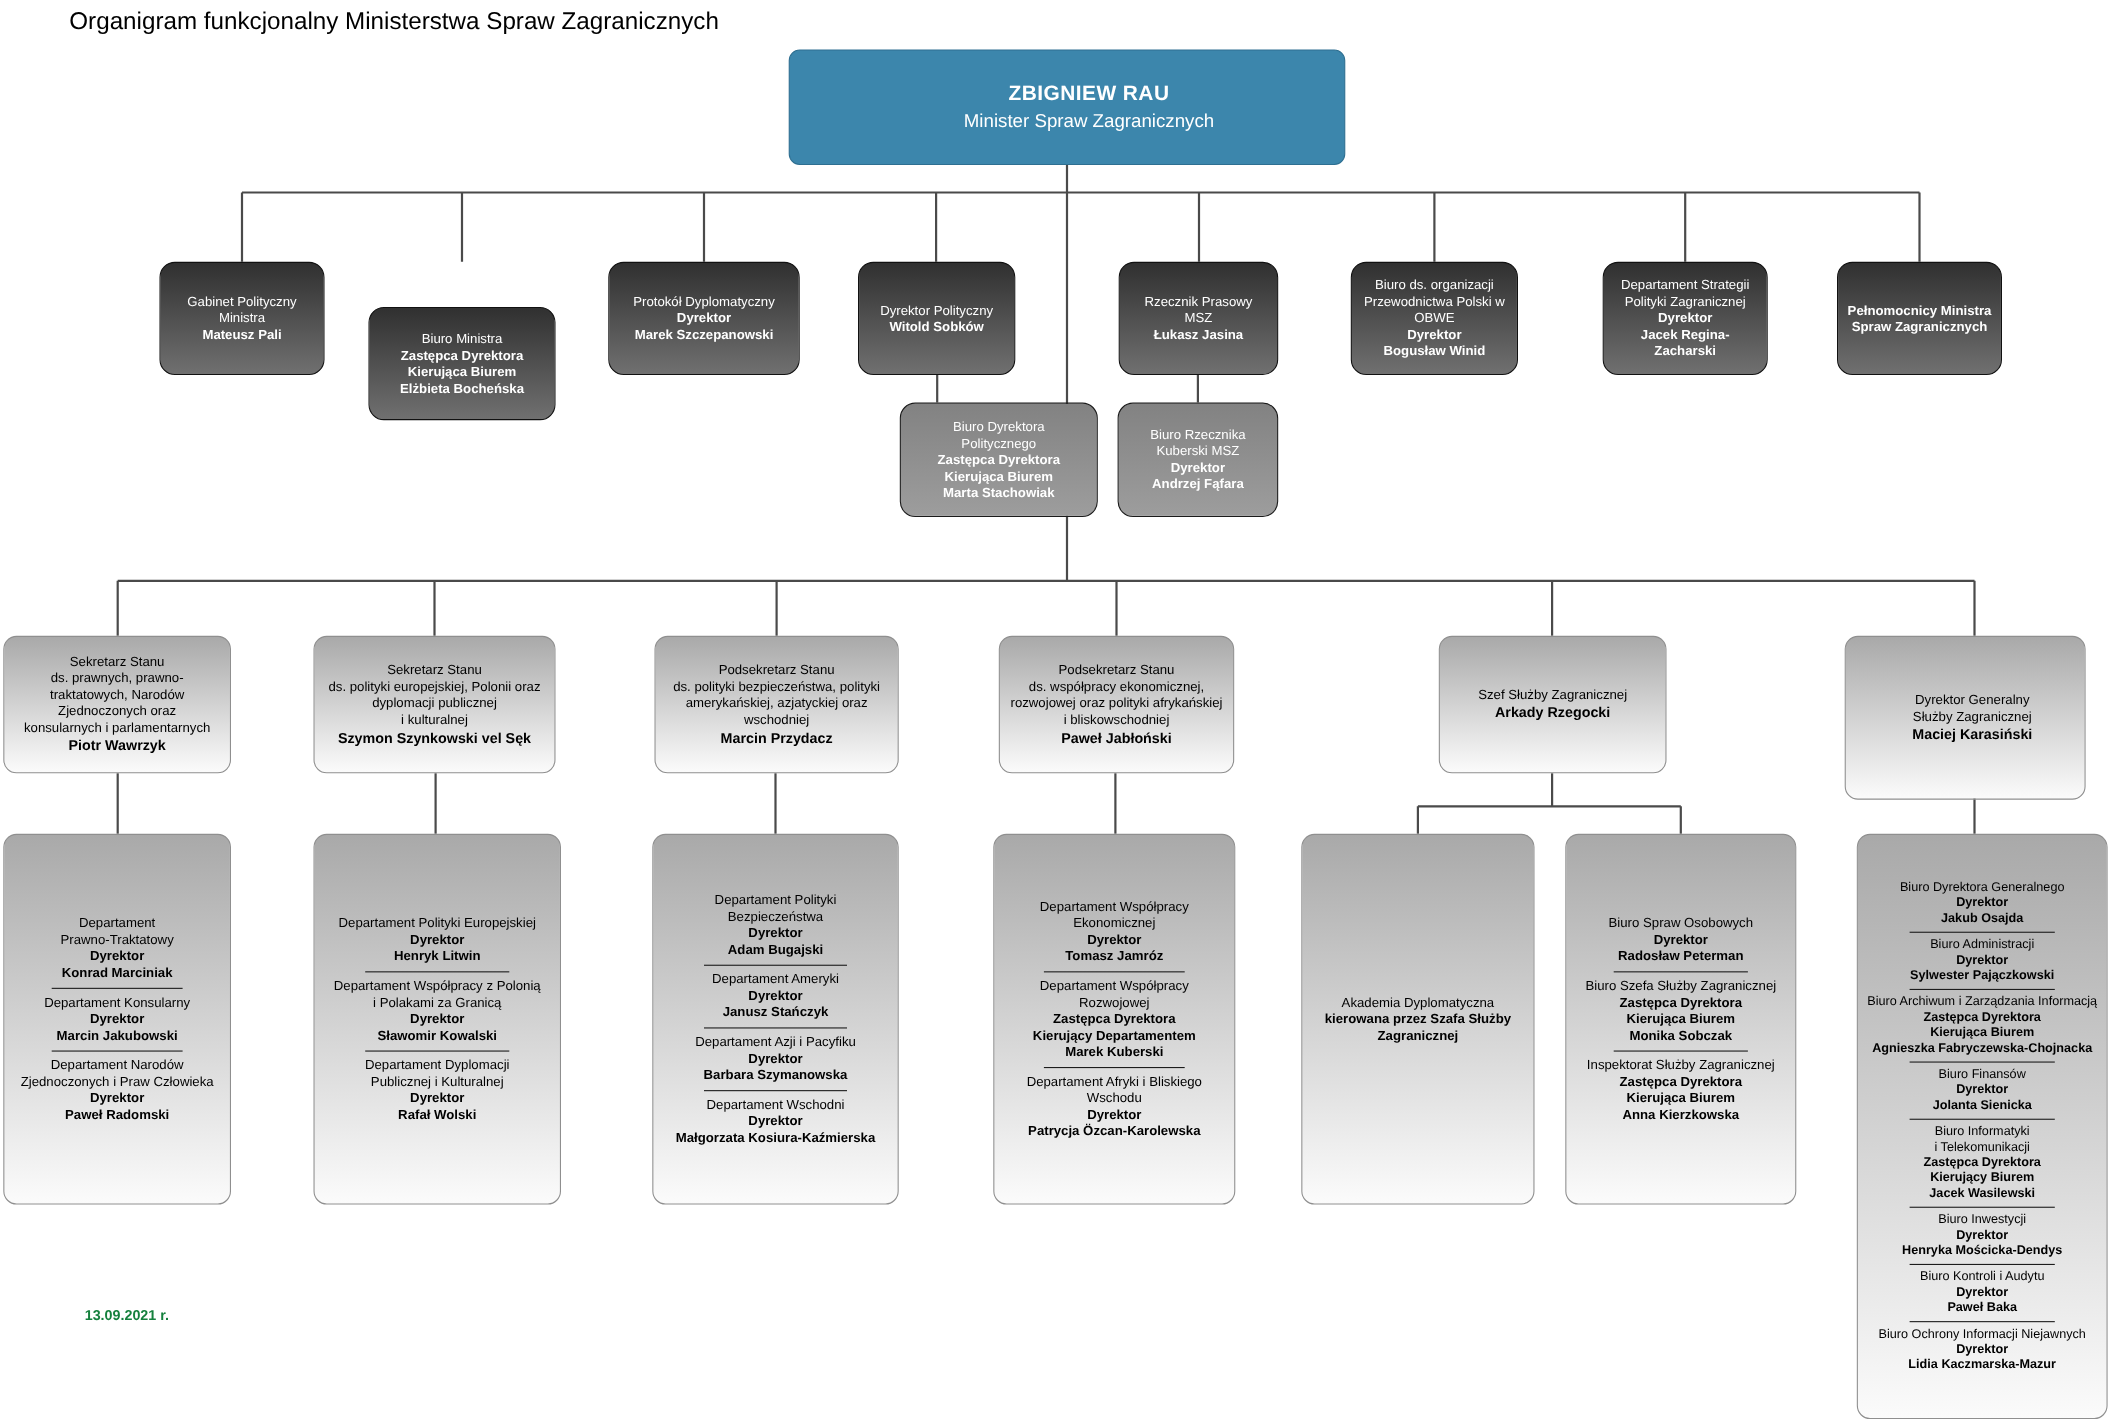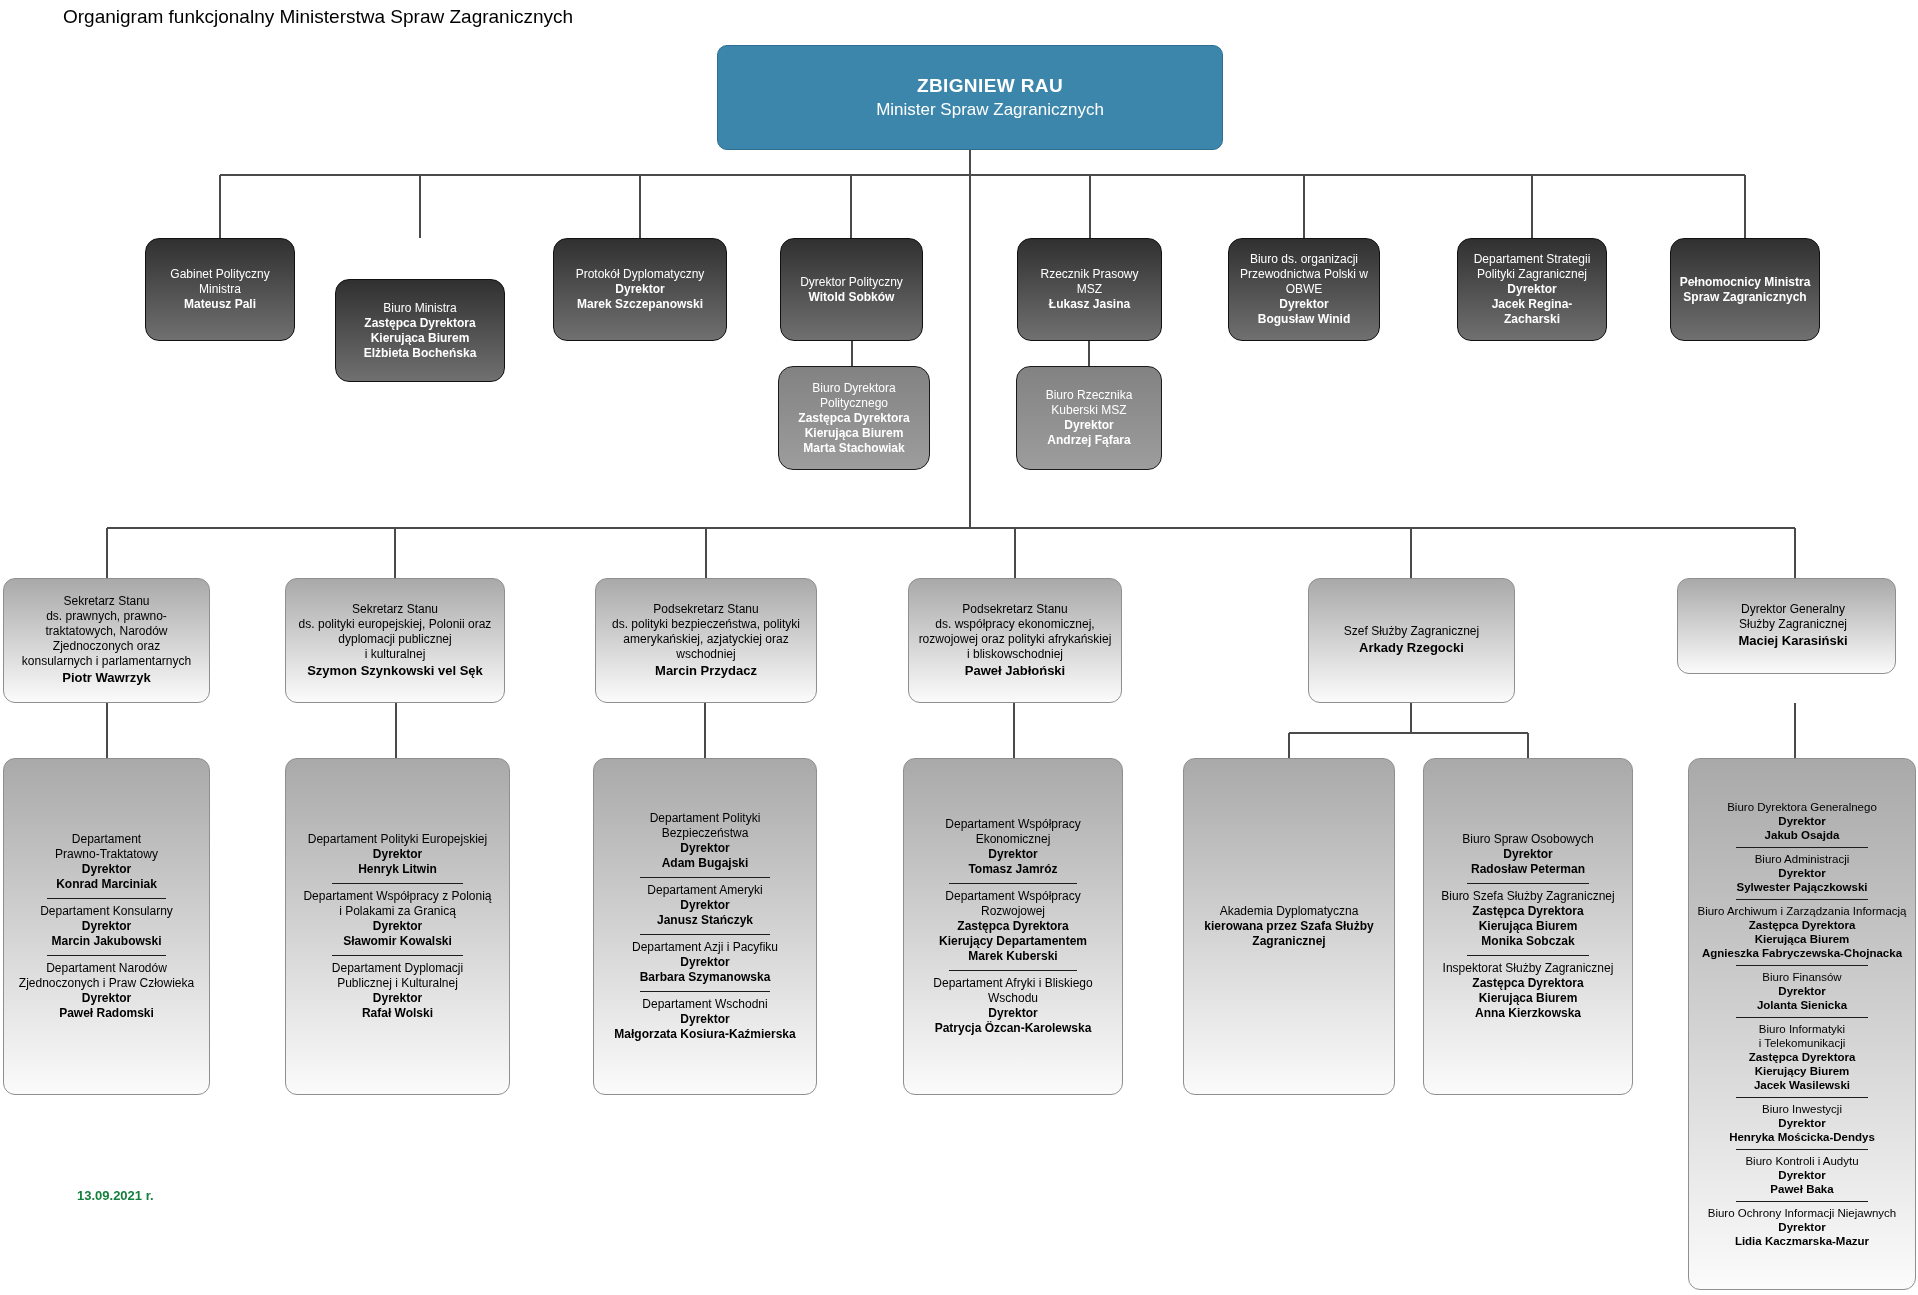--- a/index.html
+++ b/index.html
@@ -1,18 +1,18 @@
 <!DOCTYPE html>
 <html><head>
 <meta charset="utf-8">
 <style>
   html,body{margin:0;padding:0;background:#fff;font-family:"Liberation Sans",sans-serif;}
   #canvas{position:relative;width:1918px;height:1295px;background:#ffffff;overflow:hidden;}
   #chart-lines{position:absolute;left:0;top:0;z-index:0;}
-  #title{position:absolute;left:63px;top:6px;font-size:19px;color:#000;z-index:2;}
+  #title{position:absolute;left:63px;top:6px;font-size:22px;color:#000;z-index:2;}
   #date{position:absolute;left:77px;top:1188px;font-size:13px;font-weight:bold;color:#15803d;z-index:2;}
   .box{position:absolute;z-index:1;display:flex;flex-direction:column;align-items:center;justify-content:center;
        text-align:center;box-sizing:border-box;padding-left:40px;}
   .minister{background:#3c86ac;border:1px solid #2e6f91;border-radius:10px;color:#fff;}
   .minister .nm{font-weight:bold;font-size:19px;letter-spacing:.4px;}
   .minister .rl{font-size:17px;margin-top:3px;}
   .dark{background:linear-gradient(#303030,#707070);border:1px solid #111;border-radius:14px;
         color:#fff;font-size:12px;line-height:1.25;padding:4px;}
   .mid{background:linear-gradient(#828282,#9d9d9d);border:1px solid #1a1a1a;border-radius:14px;
        color:#fff;font-size:12px;line-height:1.25;padding:4px;}
@@ -86,21 +86,21 @@
 Polityki Zagranicznej</div>
       <div class="b">Dyrektor
 Jacek Regina-
 Zacharski</div>
     </div>
     <div class="box dark" style="left: 1670px; top: 238px; width: 150px; height: 103px; font-weight: bold;">
       <div class="t">Pełnomocnicy Ministra
 Spraw Zagranicznych</div>
       <div class="b"></div>
     </div>
-    <div class="box mid" style="left: 778px; top: 366px; width: 152px; height: 104px; border-radius: 15px;">
+    <div class="box mid" style="left: 818px; top: 366px; width: 180px; height: 104px;">
       <div class="t">Biuro Dyrektora
 Politycznego</div>
       <div class="b">Zastępca Dyrektora
 Kierująca Biurem
 Marta Stachowiak</div>
     </div>
     <div class="box mid" style="left: 1016px; top: 366px; width: 146px; height: 104px;">
       <div class="t">Biuro Rzecznika
 Kuberski MSZ</div>
       <div class="b">Dyrektor
@@ -132,21 +132,21 @@
       <div class="t">Podsekretarz Stanu
 ds. współpracy ekonomicznej,
 rozwojowej oraz polityki afrykańskiej
 i bliskowschodniej</div>
       <div class="b">Paweł Jabłoński</div>
     </div>
     <div class="box light" style="left: 1308px; top: 578px; width: 207px; height: 125px;">
       <div class="t">Szef Służby Zagranicznej</div>
       <div class="b">Arkady Rzegocki</div>
     </div>
-    <div class="box light" style="left: 1677px; top: 578px; width: 219px; height: 96px; padding-left: 16px;">
+    <div class="box light" style="left: 1677px; top: 578px; width: 219px; height: 149px; padding-left: 16px;">
       <div class="t">Dyrektor Generalny
 Służby Zagranicznej</div>
       <div class="b">Maciej Karasiński</div>
     </div>
     <div class="box light" style="left: 3px; top: 758px; width: 207px; height: 337px;">
       <div class="sec">
         <span class="t">Departament
 Prawno-Traktatowy</span>
         <span class="b">Dyrektor
 Konrad Marciniak</span>

